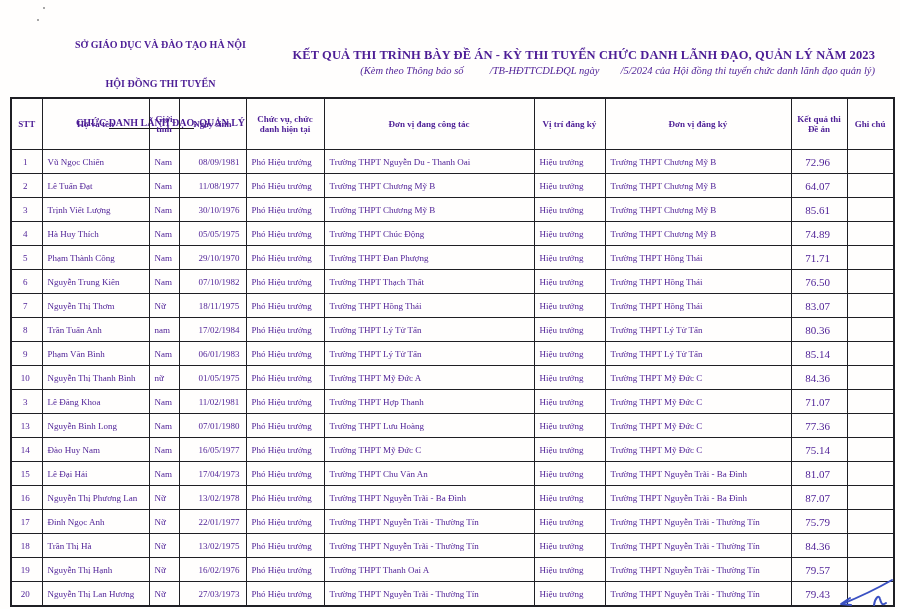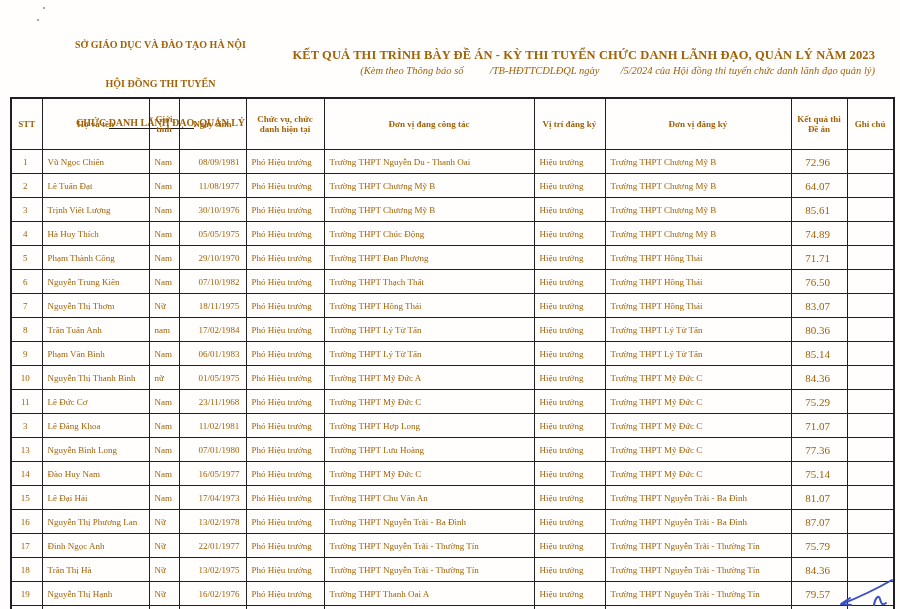--- a/index.html
+++ b/index.html
@@ -1,17 +1,17 @@
 <!DOCTYPE html>
 <html><head>
 <meta charset="utf-8">
 <style>
   html,body{margin:0;padding:0;background:#ffffff;}
   .page{position:relative;width:900px;height:609px;background:#fffefd;overflow:hidden;
-        font-family:"Liberation Serif","DejaVu Serif",serif;color:#a16207;}
+        font-family:"Liberation Serif","DejaVu Serif",serif;color:#4c1d95;}
 
   
   .org-block{position:absolute;left:48px;top:12px;width:225px;text-align:center;
              font-weight:bold;font-size:10px;line-height:13px;white-space:pre;}
   .org-line3 u{text-decoration:none;border-bottom:1px solid #1c1c1c;padding-bottom:0px;}
 
   
   .title-block{position:absolute;left:95px;right:25px;top:48px;text-align:right;}
   .doc-title{font-weight:bold;font-size:12.5px;letter-spacing:.1px;}
   .doc-subtitle{font-weight:normal;font-style:italic;font-size:10.5px;margin-top:2px;white-space:pre;}
@@ -197,38 +197,26 @@
           <td>nữ</td>
           <td>01/05/1975</td>
           <td>Phó Hiệu trưởng</td>
           <td>Trường THPT Mỹ Đức A</td>
           <td>Hiệu trưởng</td>
           <td>Trường THPT Mỹ Đức C</td>
           <td>84.36</td>
           <td></td>
         </tr>
         <tr>
-          <td>11</td>
-          <td>Lê Đức Cơ</td>
-          <td>Nam</td>
-          <td>23/11/1968</td>
-          <td>Phó Hiệu trưởng</td>
-          <td>Trường THPT Mỹ Đức C</td>
-          <td>Hiệu trưởng</td>
-          <td>Trường THPT Mỹ Đức C</td>
-          <td>75.29</td>
-          <td></td>
-        </tr>
-        <tr>
           <td>3</td>
           <td>Lê Đăng Khoa</td>
           <td>Nam</td>
           <td>11/02/1981</td>
           <td>Phó Hiệu trưởng</td>
-          <td>Trường THPT Hợp Long</td>
+          <td>Trường THPT Hợp Thanh</td>
           <td>Hiệu trưởng</td>
           <td>Trường THPT Mỹ Đức C</td>
           <td>71.07</td>
           <td></td>
         </tr>
         <tr>
           <td>13</td>
           <td>Nguyễn Bình Long</td>
           <td>Nam</td>
           <td>07/01/1980</td>

